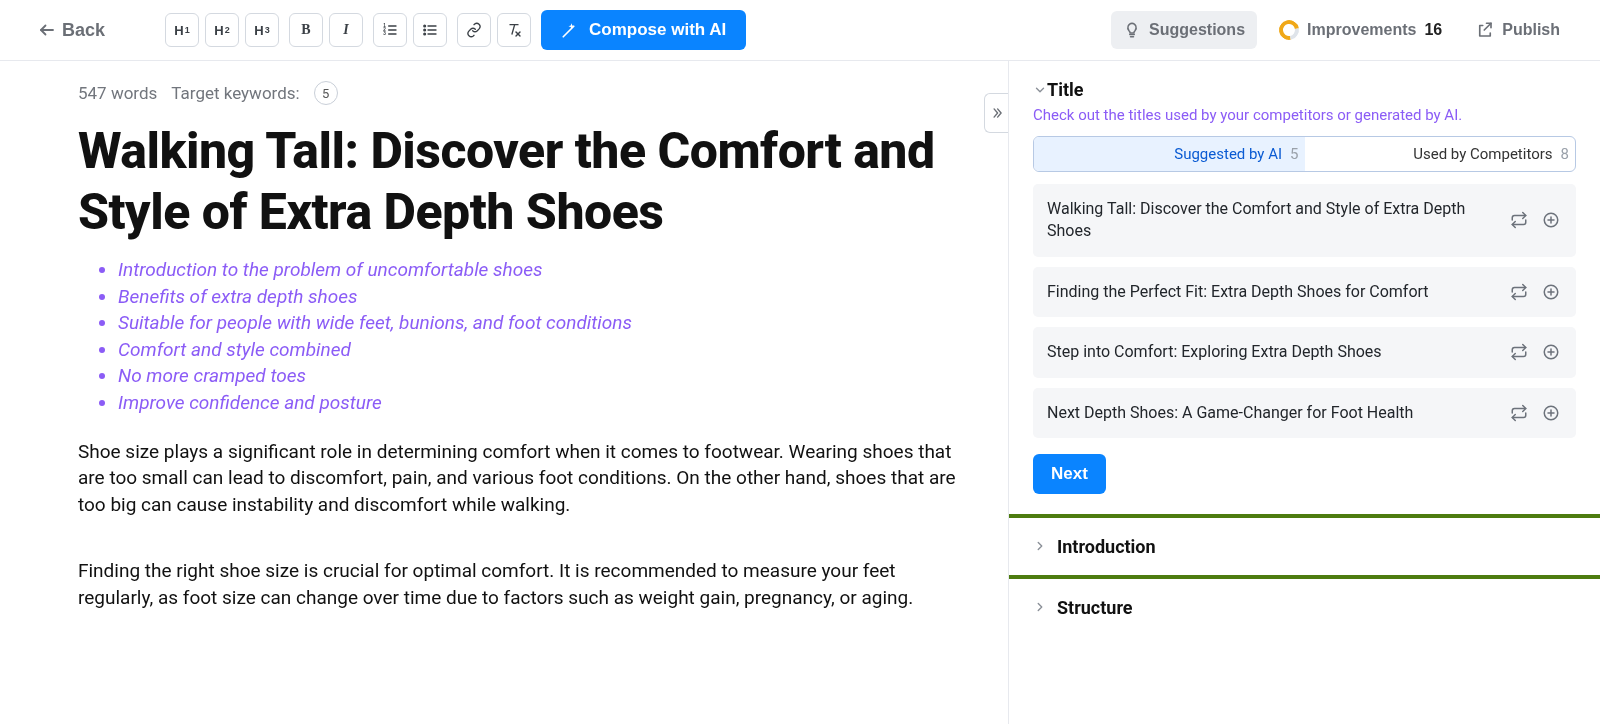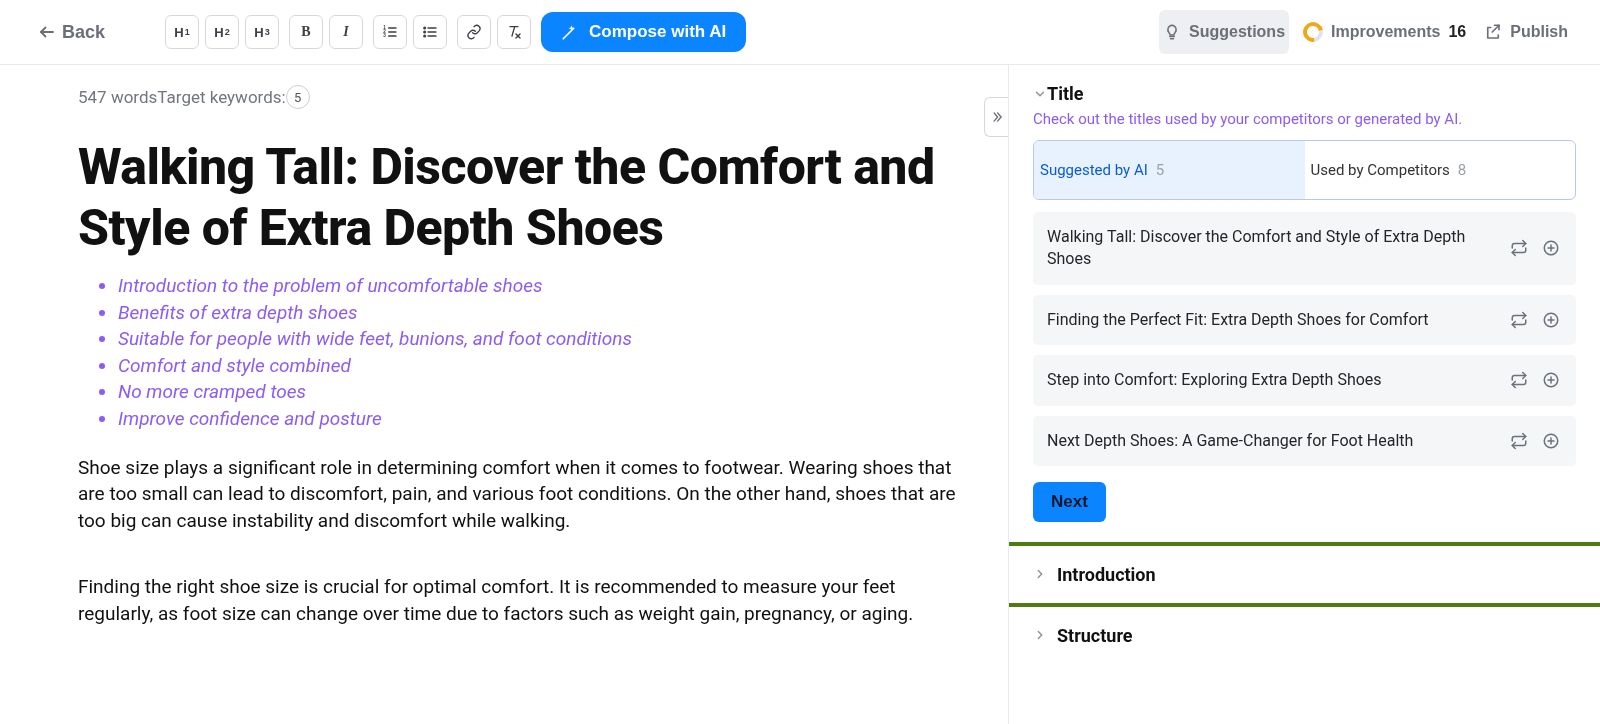--- a/index.html
+++ b/index.html
@@ -37,51 +37,51 @@
     display:flex; align-items:center; justify-content:center;
     color:#3b4046; font-size:14px; font-weight:600;
     cursor:pointer;
   }
   .icon-btn.h { font-size: 13px; }
   .icon-btn sub { font-size: 9px; font-weight:700; margin-left:1px;}
   .compose-btn {
     background:#0a84ff;
     color:#fff;
     border:none;
-    border-radius:12px;
+    border-radius:6px;
     padding:0 20px;
     height:40px;
     display:flex; align-items:center; gap:10px;
     font-size:17px; font-weight:600;
     cursor:pointer;
   }
   .tb-spacer { flex:1; }
   .pill-btn {
     display:flex; align-items:center; gap:8px;
     border:none; border-radius:6px;
-    padding: 0 4px; height:44px;
+    padding: 0 12px; height:38px;
     font-size:16px; color:#6b6f76; font-weight:600; background:transparent; cursor:pointer;
   }
   .pill-btn.active-bg { background:#edeff2; }
   .pill-btn .count { color:#222; font-weight:700;}
   .ring-icon {
     width:20px;height:20px;border-radius:50%;
     border:4px solid #f0a818;
     border-right-color:#dfe4ea;
     transform:rotate(35deg);
   }
   
   .main {
     display:flex; height: calc(724px - 59px);
   }
   .editor-col {
     flex:1; padding: 20px 40px 0 78px; position:relative; overflow:hidden;
   }
   .meta-row {
-    display:flex; align-items:center; color:#72767d; font-size:17px; margin-bottom: 28px;
+    display:flex; align-items:center; gap:14px; color:#72767d; font-size:17px; margin-bottom: 16px;
   }
   .kw-badge {
     border:1px solid #c9cfd8; border-radius:50%; width:24px;height:24px;
     display:flex;align-items:center;justify-content:center;font-size:13px;color:#555;
   }
   .doc-title {
     font-size: 50px;
     font-weight: 800;
     line-height: 1.22;
     letter-spacing: -0.5px;
@@ -116,40 +116,40 @@
   }
   .chev { width:14px; display:inline-flex; color:#8b9098;}
   .section-sub {
     padding: 2px 24px 12px 24px; color:#8b5cf6; font-size:15px;
   }
   .seg-control {
     margin: 0 24px 12px 24px;
     display:flex; border:1px solid #b7c9e4; border-radius:6px; overflow:hidden;
   }
   .seg {
-    flex:1; text-align:center; padding:20px 6px; font-size:15px; color:#333; cursor:pointer;
-    display:flex; align-items:center; justify-content:flex-start; gap:8px;
+    flex:1; text-align:center; padding:8px 6px; font-size:15px; color:#333; cursor:pointer;
+    display:flex; align-items:center; justify-content:flex-end; gap:8px;
   }
   .seg.active { background:#e8f2ff; color:#0a5bd3; font-weight:400;}
   .seg .count { color:#9aa1aa; }
   .suggestion-list { padding: 0 24px; }
   .sugg {
     display:flex; align-items:center; gap:10px;
     background:#f5f6f8;
     border-radius:5px;
     padding: 14px 14px;
     margin-bottom: 10px;
   }
   .sugg-text { flex:1; font-size:16px; color:#22262b; line-height:1.4;}
   .sugg-action {
     width:22px;height:22px; color:#6c727b; cursor:pointer; display:flex;align-items:center;justify-content:center;
   }
   .next-btn {
     margin: 6px 24px 20px 24px;
-    background:#0a84ff; color:#0f172a; border:none; border-radius:6px;
+    background:#0a84ff; color:#ffffff; border:none; border-radius:6px;
     font-size:17px; font-weight:600; padding:10px 18px; cursor:pointer;
   }
   .section-collapsed {
     border-top:4px solid #4d7c0f;
     padding:18px 24px;
     display:flex; align-items:center; gap:10px;
     font-size:18px; font-weight:700; cursor:pointer;
   }
   svg { display:block; }
 </style>

